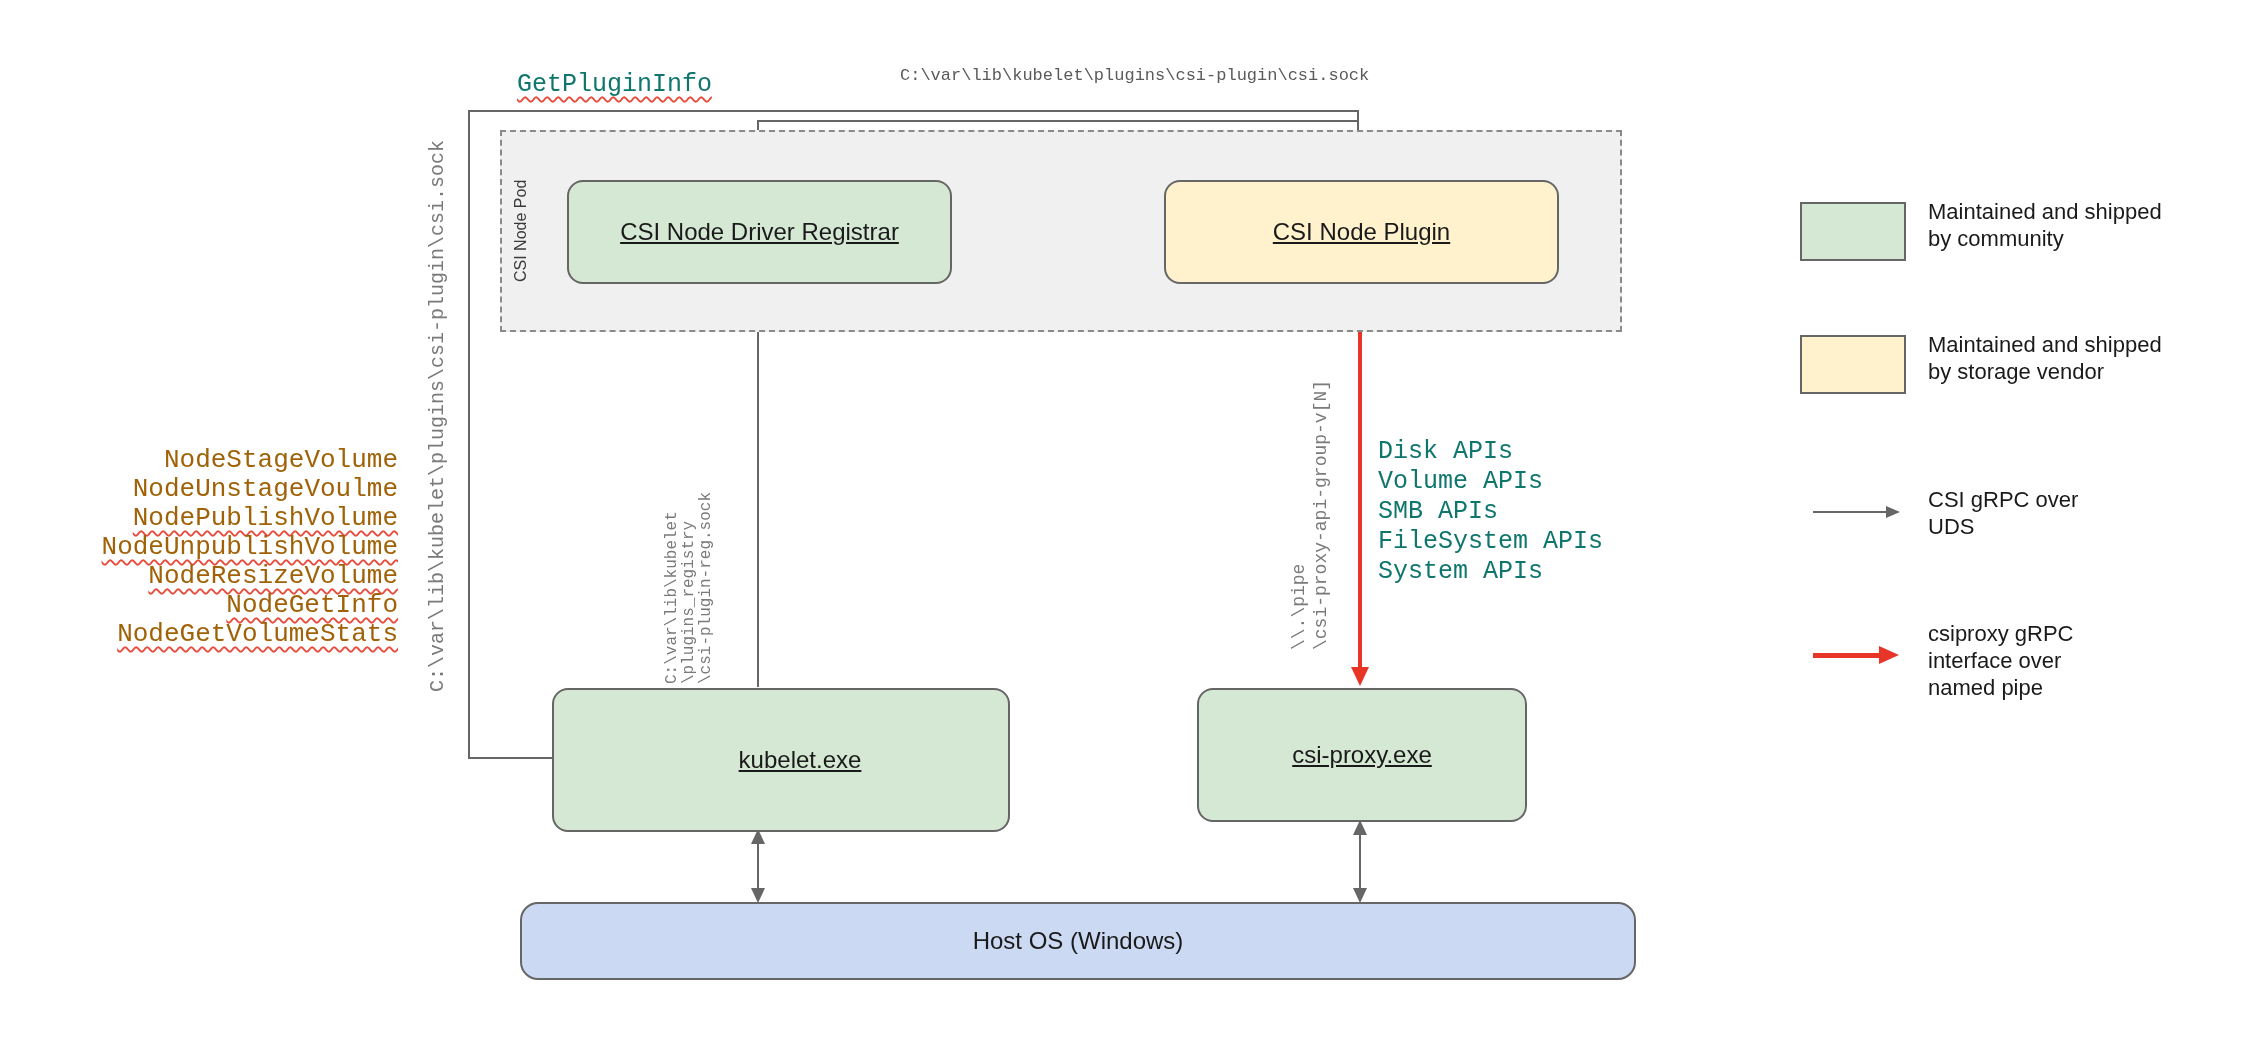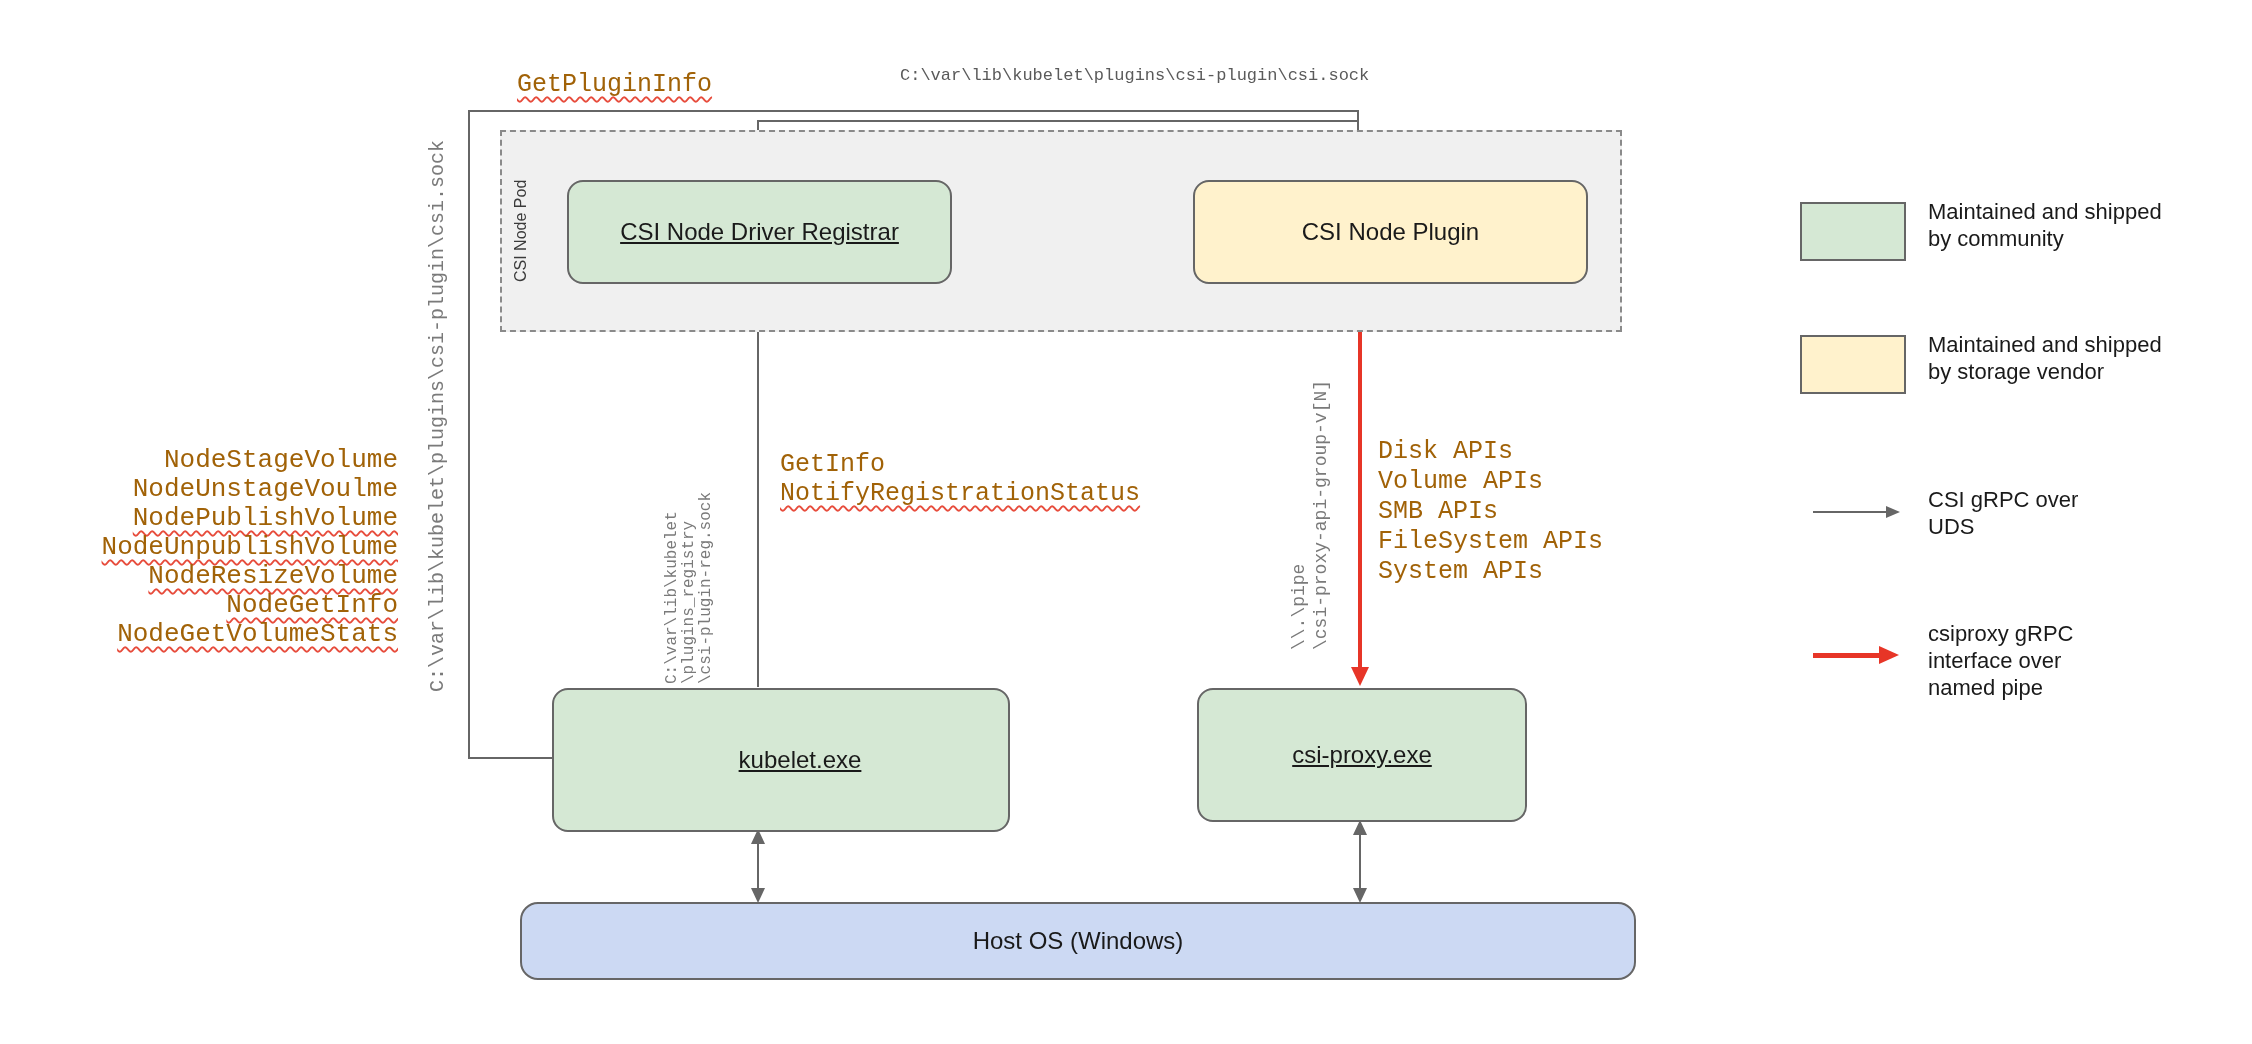--- a/index.html
+++ b/index.html
@@ -21,21 +21,21 @@
   .arr-up{position:absolute;width:0;height:0;border-left:7px solid transparent;
           border-right:7px solid transparent;border-bottom:15px solid #666666;}
   .arr-down{position:absolute;width:0;height:0;border-left:7px solid transparent;
           border-right:7px solid transparent;border-top:15px solid #666666;}
   .arr-down.red{border-left-width:9px;border-right-width:9px;border-top:19px solid #e73527;}
   .arr-right{position:absolute;width:0;height:0;border-top:6px solid transparent;
           border-bottom:6px solid transparent;border-left:14px solid #666666;}
   .arr-right.red{border-top-width:9px;border-bottom-width:9px;border-left:20px solid #e73527;}
   
   .codelbl{position:absolute;font-family:"Liberation Mono","DejaVu Sans Mono",monospace;
-           color:#a16207;white-space:nowrap;}
+           color:#0f766e;white-space:nowrap;}
   .pathlbl{position:absolute;font-family:"Liberation Mono","DejaVu Sans Mono",monospace;
            color:#7a7a7a;white-space:nowrap;}
   .sq{text-decoration-line:underline;text-decoration-style:wavy;
       text-decoration-color:#e74c3c;text-decoration-thickness:2px;
       text-underline-offset:5px;text-decoration-skip-ink:none;}
   .rot{transform-origin:0 0;transform:rotate(-90deg);}
   .legend-text{position:absolute;font-size:22px;line-height:27px;color:#1a1a1a;}
   .sw{position:absolute;width:102px;height:55px;border:2px solid #666666;}
   .podlbl{position:absolute;font-size:16px;color:#3a3a3a;white-space:nowrap;}
 </style>
@@ -66,21 +66,21 @@
   <div class="arr-up" style="left:1353px;top:820px;"></div>
   <div class="arr-down" style="left:1353px;top:888px;"></div>
 
   <div class="pod" style="left:500px;top:130px;width:1118px;height:198px;"></div>
   <div class="podlbl rot" style="left:512px;top:282px;">CSI Node Pod</div>
 
   <div class="node green" style="left:567px;top:180px;width:381px;height:100px;">
     <div>CSI Node Driver Registrar</div>
   </div>
 
-  <div class="node yellow" style="left:1193px;top:180px;width:391px;height:100px;">
+  <div class="node yellow" style="left:1164px;top:180px;width:391px;height:100px;text-decoration:underline;">
     <div>CSI Node Plugin</div>
   </div>
 
   <div class="node green" style="left:552px;top:688px;width:416px;height:140px;padding-left:38px;">
     <div>kubelet.exe</div>
   </div>
 
   <div class="node green" style="left:1197px;top:688px;width:326px;height:130px;">
     <div>csi-proxy.exe</div>
   </div>
@@ -94,24 +94,20 @@
   <div class="pathlbl" style="left:900px;top:66px;font-size:17px;color:#5a5a5a;">C:\var\lib\kubelet\plugins\csi-plugin\csi.sock</div>
 
   <div class="pathlbl rot" style="left:426px;top:692px;font-size:20px;">C:\var\lib\kubelet\plugins\csi-plugin\csi.sock</div>
 
   <div class="pathlbl rot" style="left:664px;top:684px;font-size:16px;line-height:17px;">
     <div>C:\var\lib\kubelet</div>
     <div>\plugins_registry</div>
     <div>\csi-plugin-reg.sock</div>
   </div>
 
-  <div class="codelbl" style="left:780px;top:450px;font-size:25px;line-height:29px;">
-    <div>GetInfo</div>
-    <div class="sq">NotifyRegistrationStatus</div>
-  </div>
 
   <div class="pathlbl rot" style="left:1288px;top:650px;font-size:18px;line-height:22px;">
     <div>\\.\pipe</div>
     <div>\csi-proxy-api-group-v[N]</div>
   </div>
 
   <div class="codelbl" style="left:90px;top:446px;width:308px;font-size:26px;line-height:29px;text-align:right;color:#a16207;">
     <div>NodeStageVolume</div>
     <div>NodeUnstageVoulme</div>
     <div class="sq">NodePublishVolume</div>

